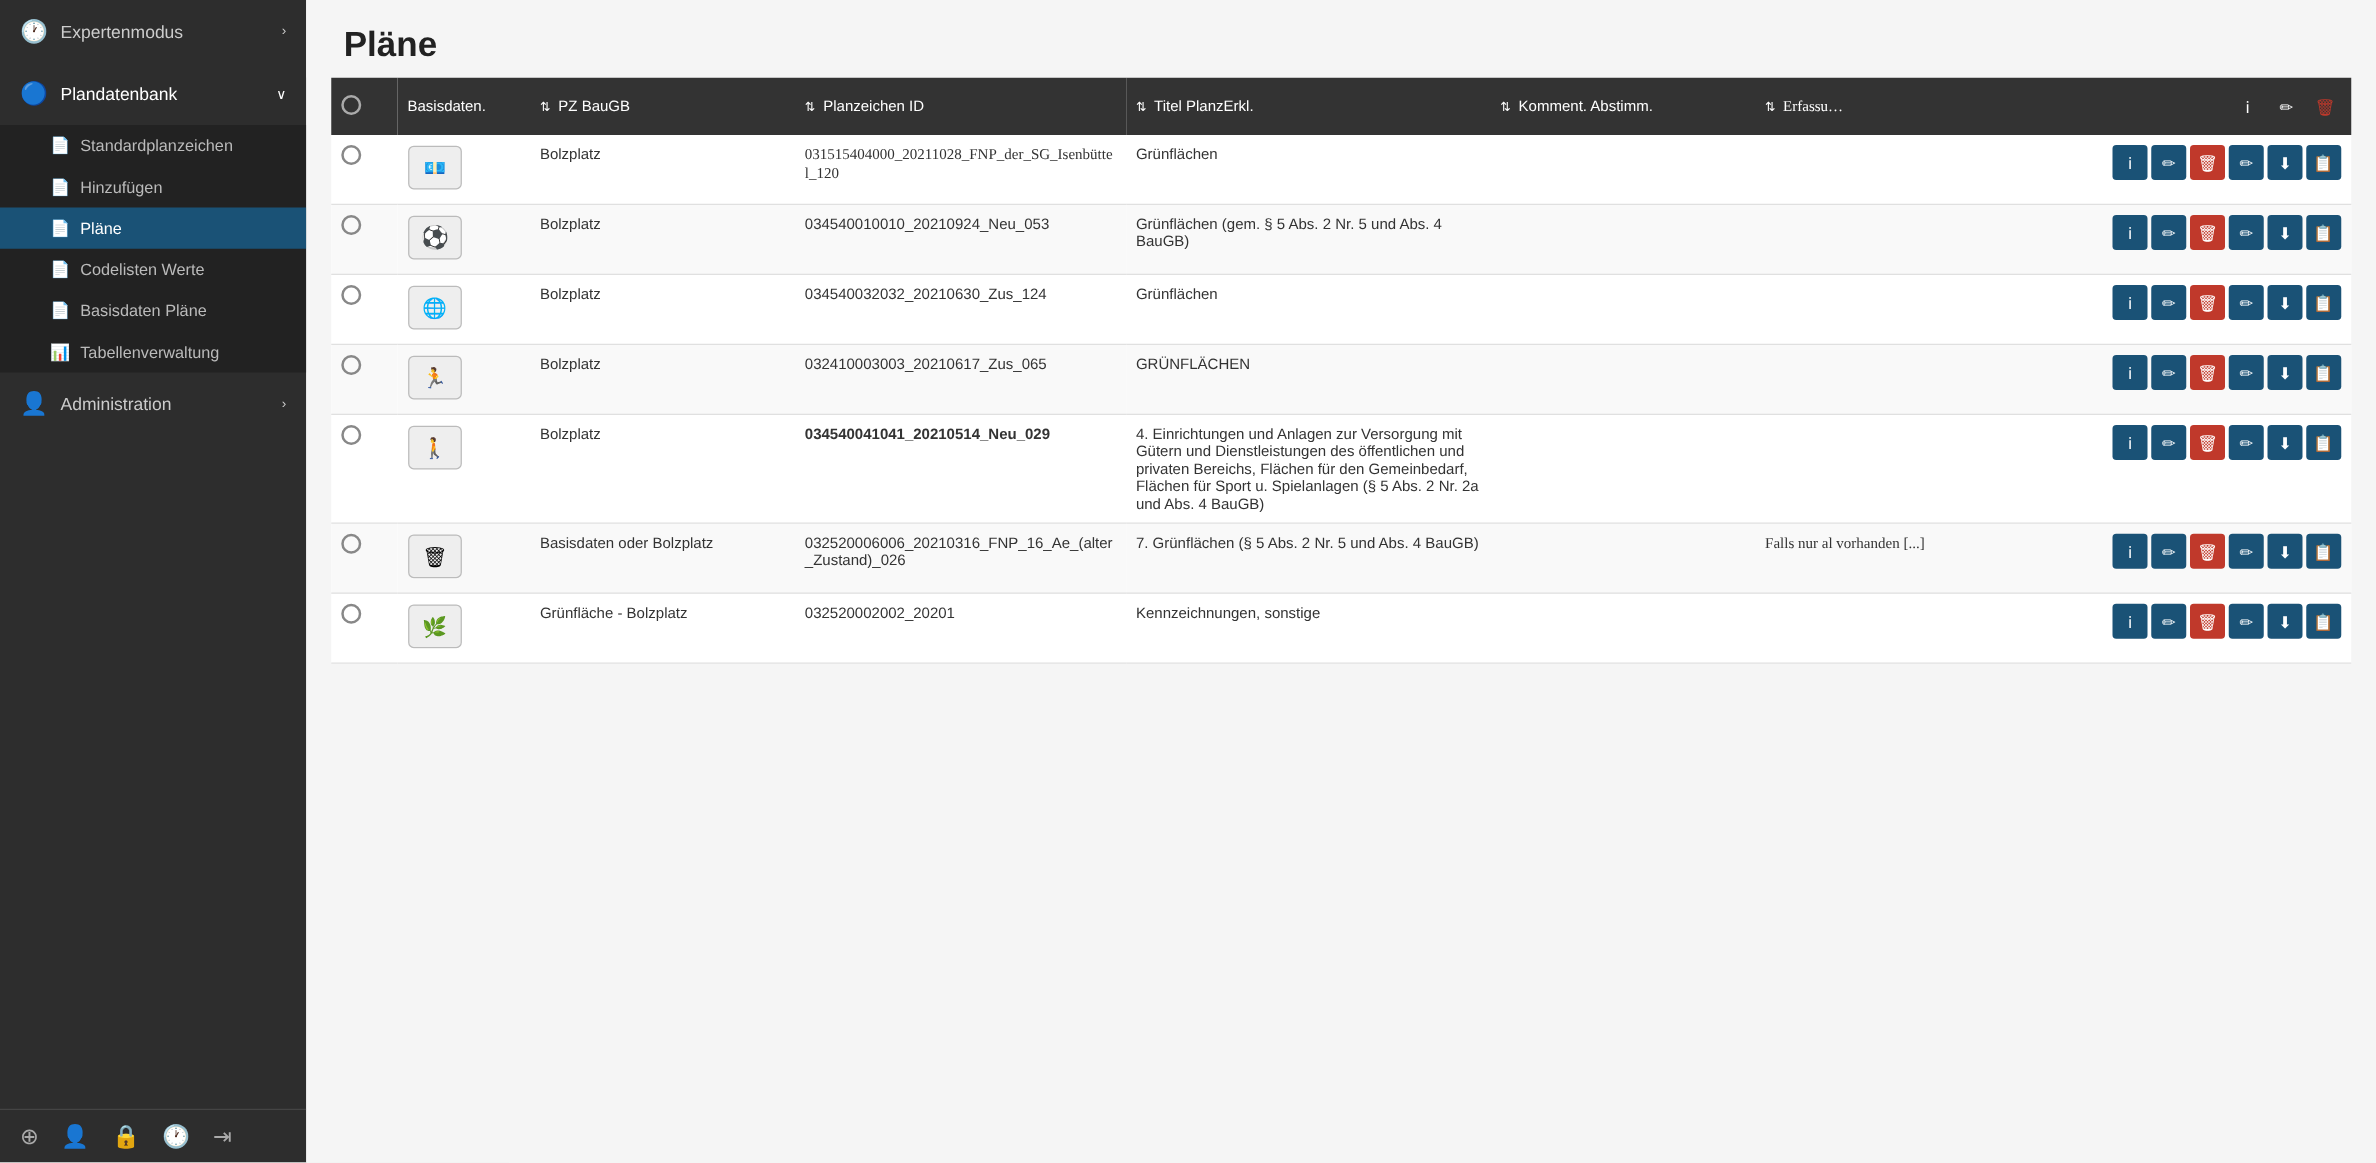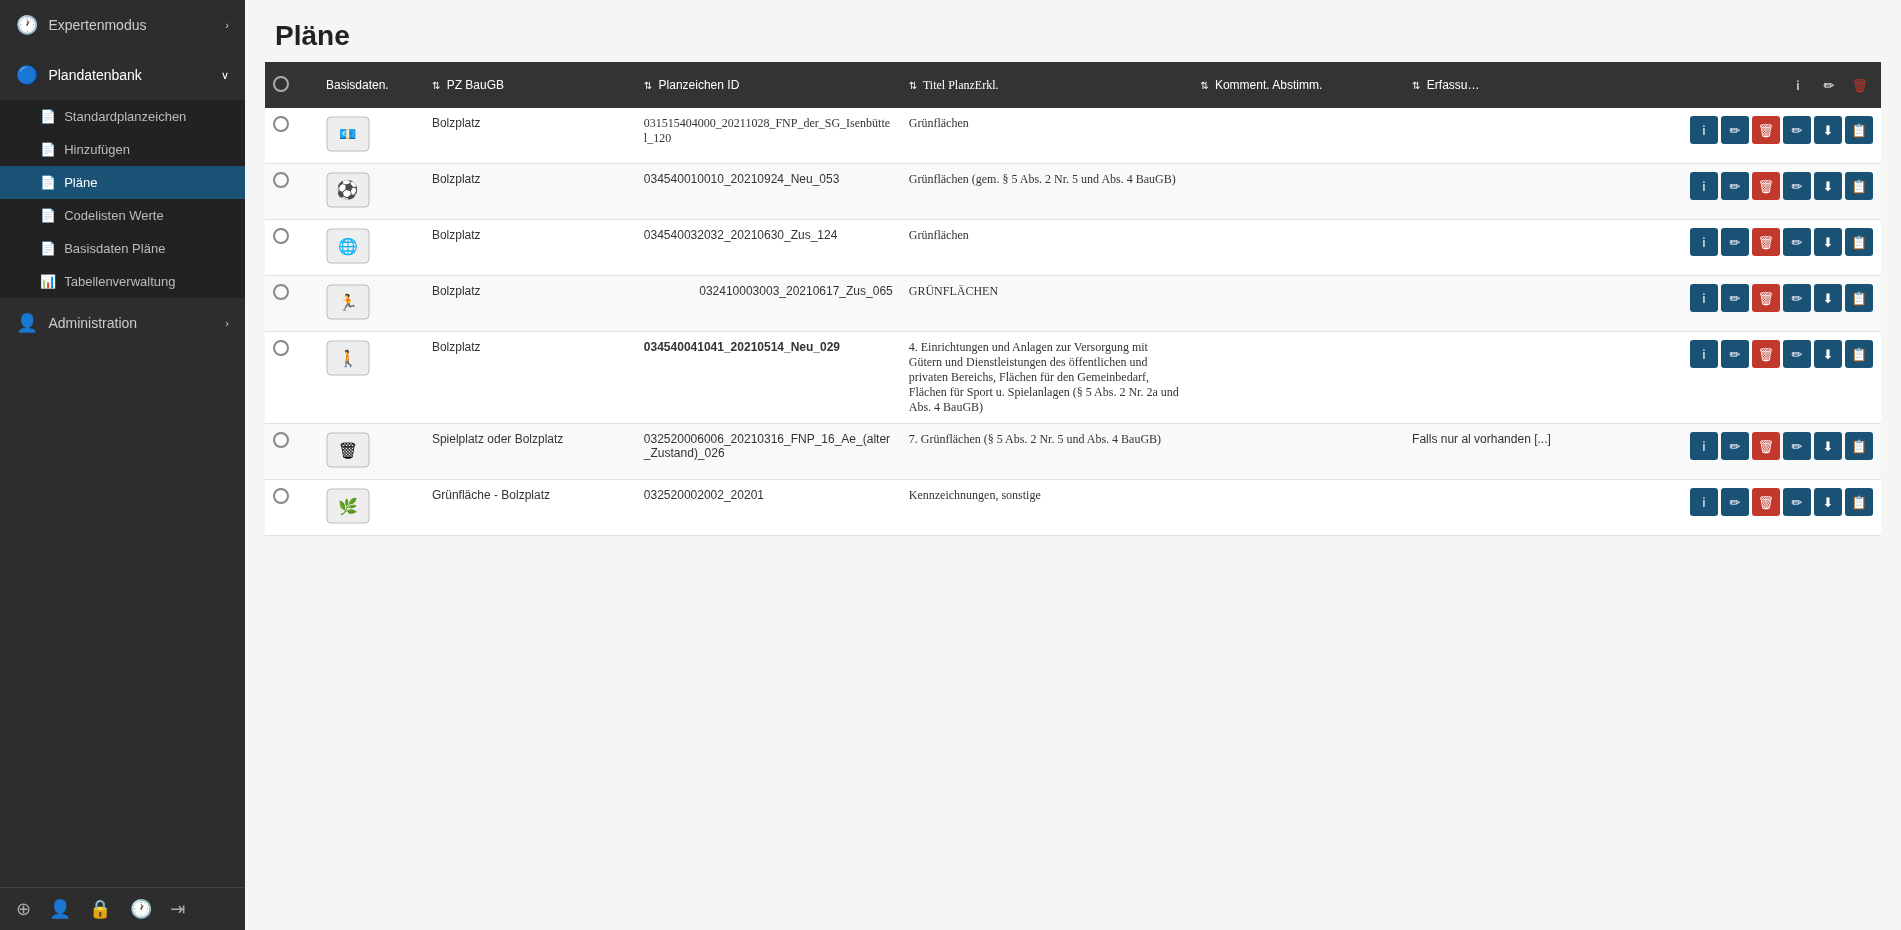--- a/index.html
+++ b/index.html
@@ -103,23 +103,23 @@
       padding: 8px 8px;
       vertical-align: top;
       font-size: 12px;
       color: #333;
     }
 
     .col-select { width: 40px; }
     .col-darst { width: 80px; }
     .col-pztext { width: 160px; }
     .col-pzid { width: 200px; }
-    .col-title { width: 220px; font-family: Liberation Serif, serif; }
+    .col-title { width: 220px; }
     .col-komment { width: 160px; }
-    .col-erfassung { width: 130px; }
+    .col-erfassung { width: 130px; font-family: Liberation Serif, serif; }
     .col-actions { width: 230px; text-align: right; }
 
     .radio-btn {
       width: 16px; height: 16px;
       border-radius: 50%;
       border: 2px solid #888;
       display: inline-block;
       cursor: pointer;
       background: transparent;
     }
@@ -341,21 +341,21 @@
     <td class="col-select">
       <span class="radio-btn"></span>
     </td>
     <td class="col-darst">
       <svg width="44" height="36" viewBox="0 0 44 36">
                 <rect x="1" y="1" width="42" height="34" rx="4" fill="#eee" stroke="#bbb"></rect>
                 <text x="22" y="24" text-anchor="middle" font-size="16">🏃</text>
               </svg>
     </td>
     <td class="col-pztext">Bolzplatz</td>
-    <td class="col-pzid" style="word-break:break-all;text-align:right;">032410003003_20210617_Zus_065</td>
+    <td class="col-pzid" style="word-break:break-all;">032410003003_20210617_Zus_065</td>
     <td class="col-title">GRÜNFLÄCHEN</td>
     <td class="col-komment"></td>
     <td class="col-erfassung"></td>
     <td class="col-actions">
     <div class="action-btns">
       <button class="btn-action btn-info" title="Info">ℹ</button>
       <button class="btn-action btn-edit" title="Bearbeiten">✏</button>
       <button class="btn-action btn-delete" title="Löschen">🗑</button>
       <button class="btn-action btn-copy" title="Kopieren">✏</button>
       <button class="btn-action btn-down" title="Download">⬇</button>
@@ -392,21 +392,21 @@
           <tr>
     <td class="col-select">
       <span class="radio-btn"></span>
     </td>
     <td class="col-darst">
       <svg width="44" height="36" viewBox="0 0 44 36">
                 <rect x="1" y="1" width="42" height="34" rx="4" fill="#eee" stroke="#bbb"></rect>
                 <text x="22" y="24" text-anchor="middle" font-size="16">🗑</text>
               </svg>
     </td>
-    <td class="col-pztext">Spielplatz oder Bolzplatz</td>
+    <td class="col-pztext">Basisdaten oder Bolzplatz</td>
     <td class="col-pzid" style="word-break:break-all;margin-left:32px;">032520006006_20210316_FNP_16_Ae_(alter_Zustand)_026</td>
     <td class="col-title">7. Grünflächen (§ 5 Abs. 2 Nr. 5 und Abs. 4 BauGB)</td>
     <td class="col-komment"></td>
     <td class="col-erfassung">Falls nur al vorhanden [...]</td>
     <td class="col-actions">
     <div class="action-btns">
       <button class="btn-action btn-info" title="Info">ℹ</button>
       <button class="btn-action btn-edit" title="Bearbeiten">✏</button>
       <button class="btn-action btn-delete" title="Löschen">🗑</button>
       <button class="btn-action btn-copy" title="Kopieren">✏</button>

